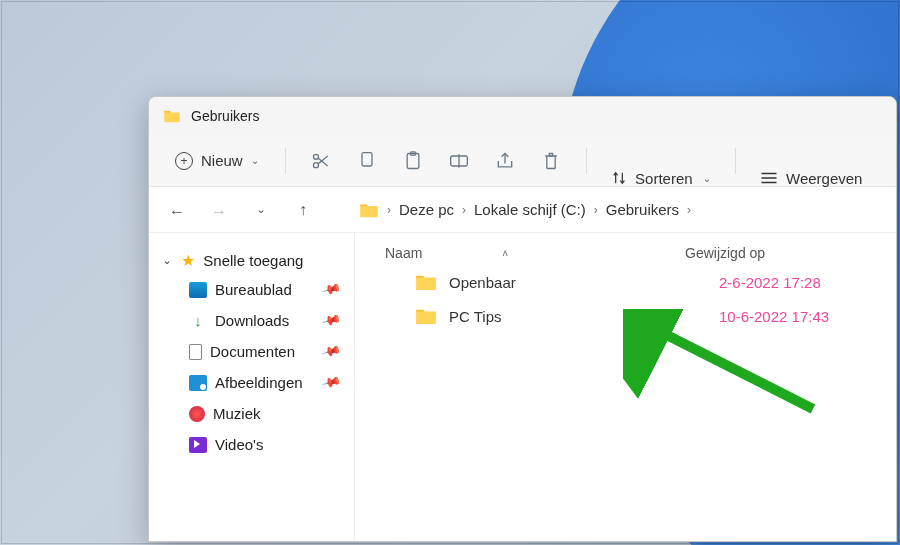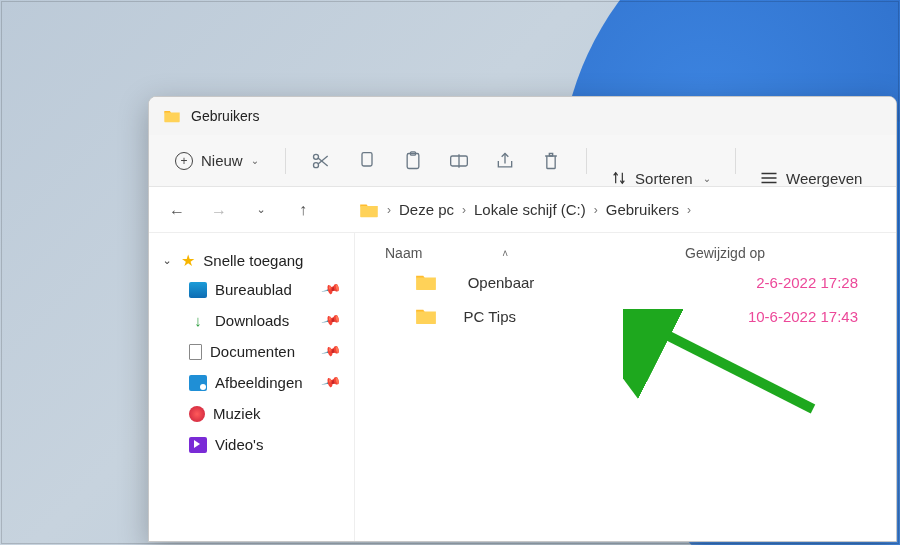--- a/index.html
+++ b/index.html
@@ -59,26 +59,26 @@
     width:206px; border-right:1px solid #eee; padding:14px 4px 0 10px;
     font-size:15px; color:#222;
   }
   .qa { display:flex; align-items:center; gap:8px; padding:4px 2px; font-weight:400;}
   .qa .caret{font-size:11px; color:#444;width:12px;text-align:center;}
   .star{ color:#f7b500; font-size:16px;}
   .side-item{ display:flex; align-items:center; gap:8px; padding:7px 0 7px 30px; position:relative; cursor:default;}
   .pin{ position:absolute; right:10px; color:#888; font-size:13px; transform:rotate(30deg);}
   .si-icon{ width:18px; height:16px; display:flex;align-items:center;justify-content:center;}
 
-  .content { flex:1; padding:4px 18px 0 0; font-size:15px; color:#333; position:relative;}
+  .content { flex:1; padding:4px 12px 0 0; font-size:15px; color:#333; position:relative;}
   .cols { display:flex; padding:8px 20px 4px 30px; color:#555; font-size:14px;}
   .col-name{ flex:0 0 300px; display:flex; align-items:center; gap:80px;}
   .col-name .sort{ font-size:10px; color:#666;}
   .col-date{ flex:1;}
-  .row { display:flex; align-items:center; padding:8px 20px 8px 60px; gap:12px; cursor:default;justify-content:space-between;}
+  .row { display:flex; align-items:center; padding:8px 20px 8px 60px; gap:12px; cursor:default;}
   .row .fld-sm{ width:22px; height:18px;}
   .row .nm{ flex:0 0 258px;}
   .row .dt{ color:#ec4899;}
 
   .arrow-annot { position:absolute; left:268px; top:76px; pointer-events:none;}
 
   .frame { position:absolute; inset:1px; border:1px solid rgba(0,0,0,.15); pointer-events:none;}
 
   .folder-svg path.body{fill:#ffd258;}
   .folder-svg path.tab{fill:#ffbc2e;}

